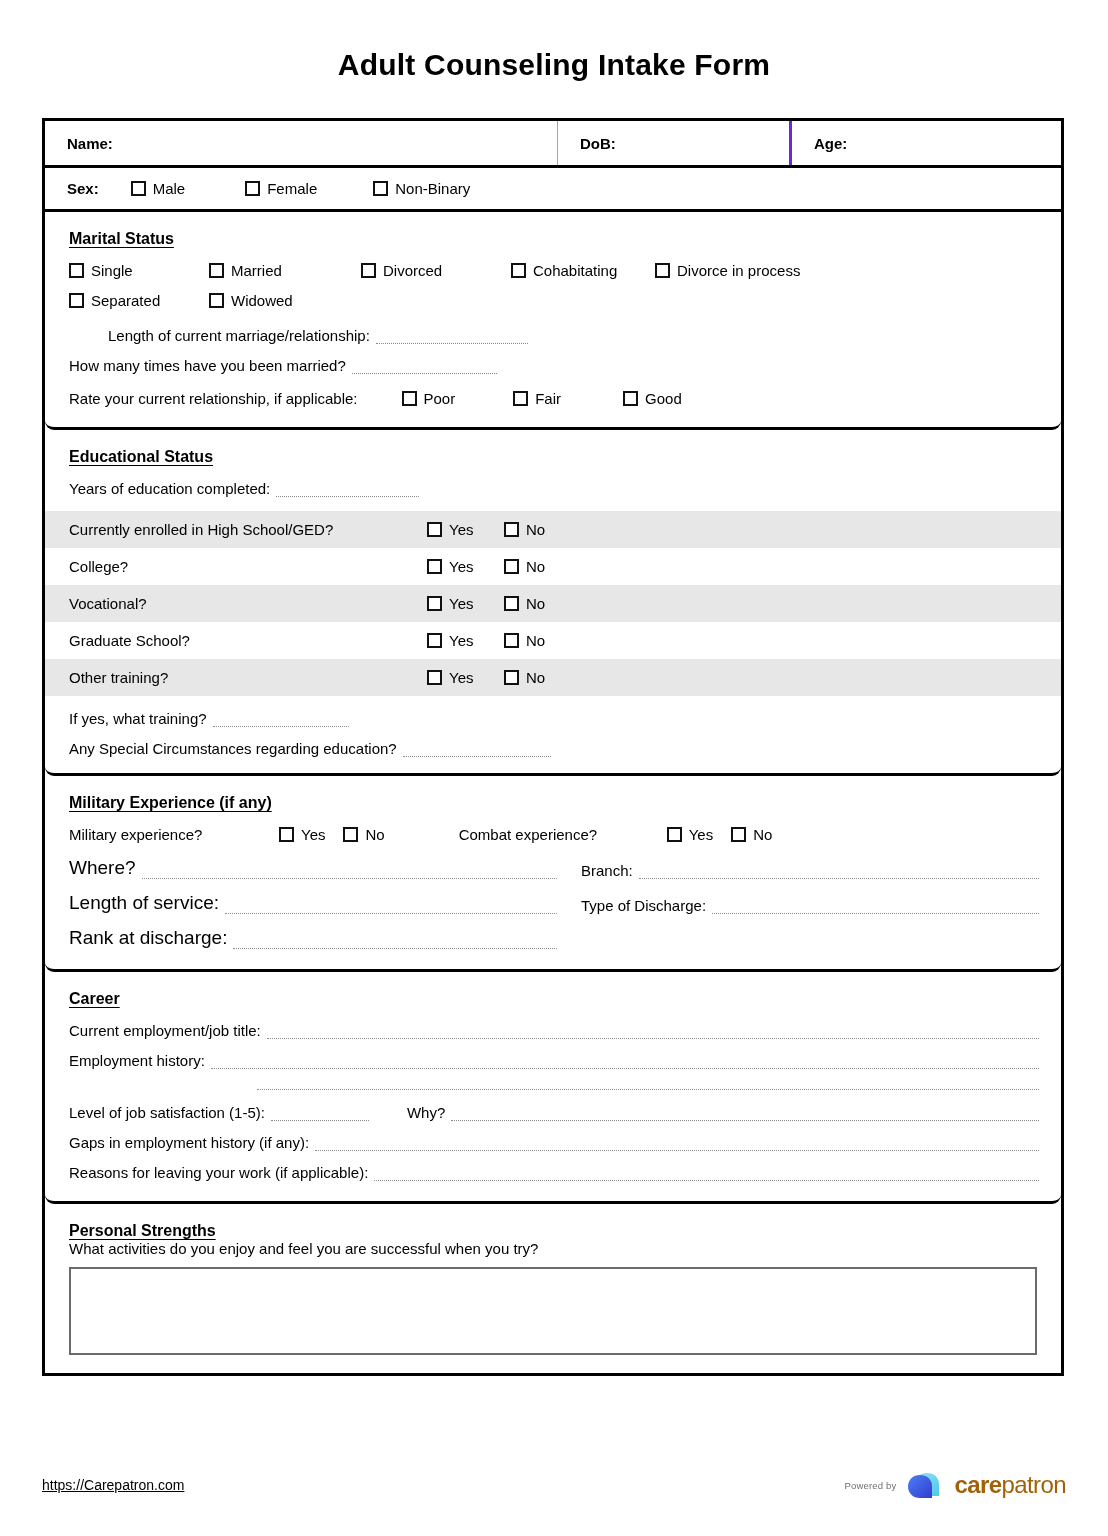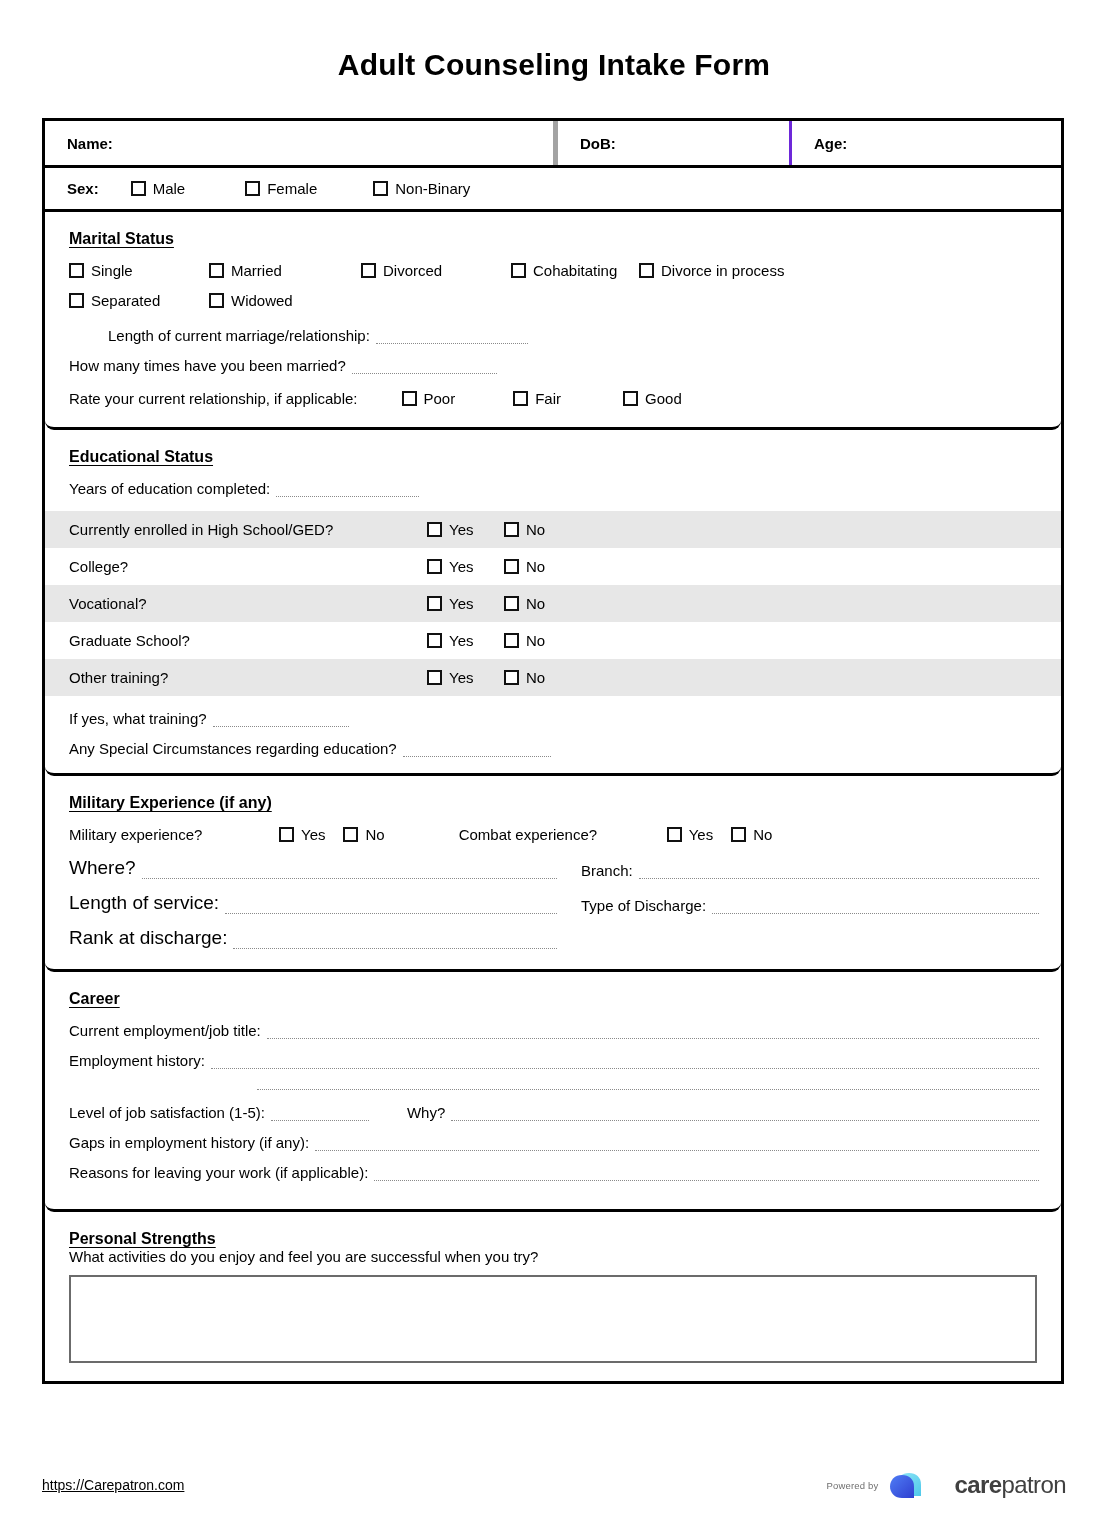--- a/index.html
+++ b/index.html
@@ -54,21 +54,21 @@
     height: 44px;
   }
   .id-cell {
     display: flex;
     align-items: center;
     padding-left: 22px;
     box-sizing: border-box;
     font-size: 15px;
     font-weight: bold;
   }
-  .id-cell.name   { width: 513px; border-right: 5px solid #a3a3a3; }
+  .id-cell.name   { width: 513px; border-right: 1px solid #a3a3a3; }
   .id-cell.dob    { width: 234px; border-right: 3px solid #6d28d9; }
   .id-cell.age    { flex: 1; }
 
   
   .sex-row {
     display: flex;
     align-items: center;
     height: 44px;
     padding-left: 22px;
     border-bottom: 3px solid #000;
@@ -124,21 +124,21 @@
   }
   .marital-row {
     display: flex;
     align-items: center;
     margin-bottom: 13px;
   }
   .marital-row .cb-item { margin-right: 0; }
   .mw1 { width: 140px; }
   .mw2 { width: 152px; }
   .mw3 { width: 150px; }
-  .mw4 { width: 128px; }
+  .mw4 { width: 144px; }
 
   
   .qline {
     display: flex;
     align-items: flex-end;
     font-size: 15px;
     margin-bottom: 13px;
     margin-left: 2px;
   }
   .qlabel { white-space: nowrap; }
@@ -238,22 +238,21 @@
   .brand-mark {
     width: 42px;
     height: 32px;
     position: relative;
     margin-right: 6px;
   }
   .brand-word {
     font-size: 24px;
     letter-spacing: -0.6px;
     line-height: 1;
-    color: #404040;
-    margin-left: 18px;
+    color: #a16207;
   }
   .brand-word b { font-weight: bold; }
   .brand-word span { font-weight: normal; }
 </style>
 </head>
 <body>
 
 <div class="page">
 
   <h1 class="form-title">Adult Counseling Intake Form</h1>
@@ -507,21 +506,21 @@
         <span class="dots" style="width:98px;"></span>
         <span class="qlabel" style="margin-left:38px;">Why?</span>
         <span class="dots grow"></span>
       </div>
 
       <div class="career-line">
         <span class="qlabel">Gaps in employment history (if any):</span>
         <span class="dots grow"></span>
       </div>
 
-      <div class="career-line" style="margin-bottom:12px;">
+      <div class="career-line" style="margin-bottom:4px;">
         <span class="qlabel">Reasons for leaving your work (if applicable):</span>
         <span class="dots grow"></span>
       </div>
     </div>
 
     <div class="section last" style="padding-bottom:18px;">
       <div class="section-heading" style="margin-bottom:0;">Personal Strengths</div>
       <div class="ps-question">What activities do you enjoy and feel you are successful when you try?</div>
       <div class="ps-box"></div>
     </div>

